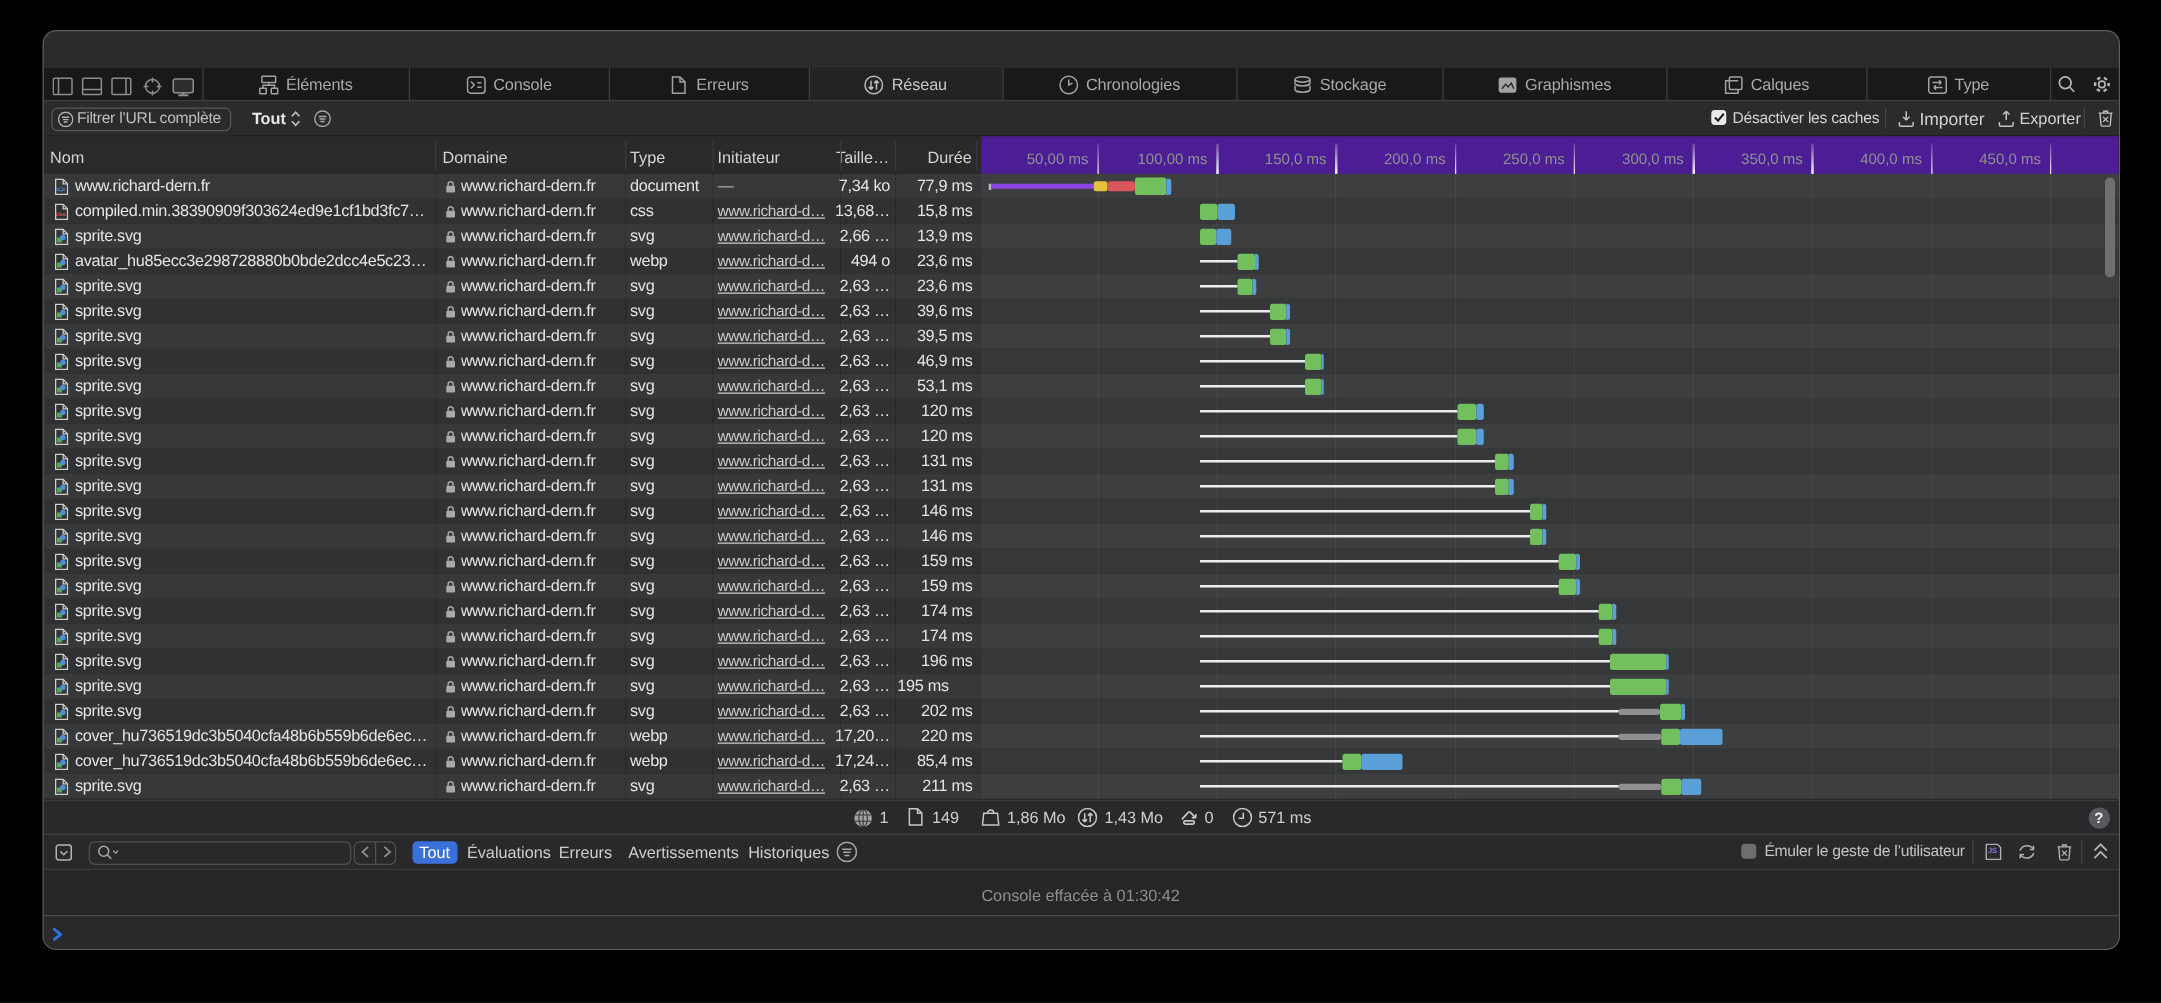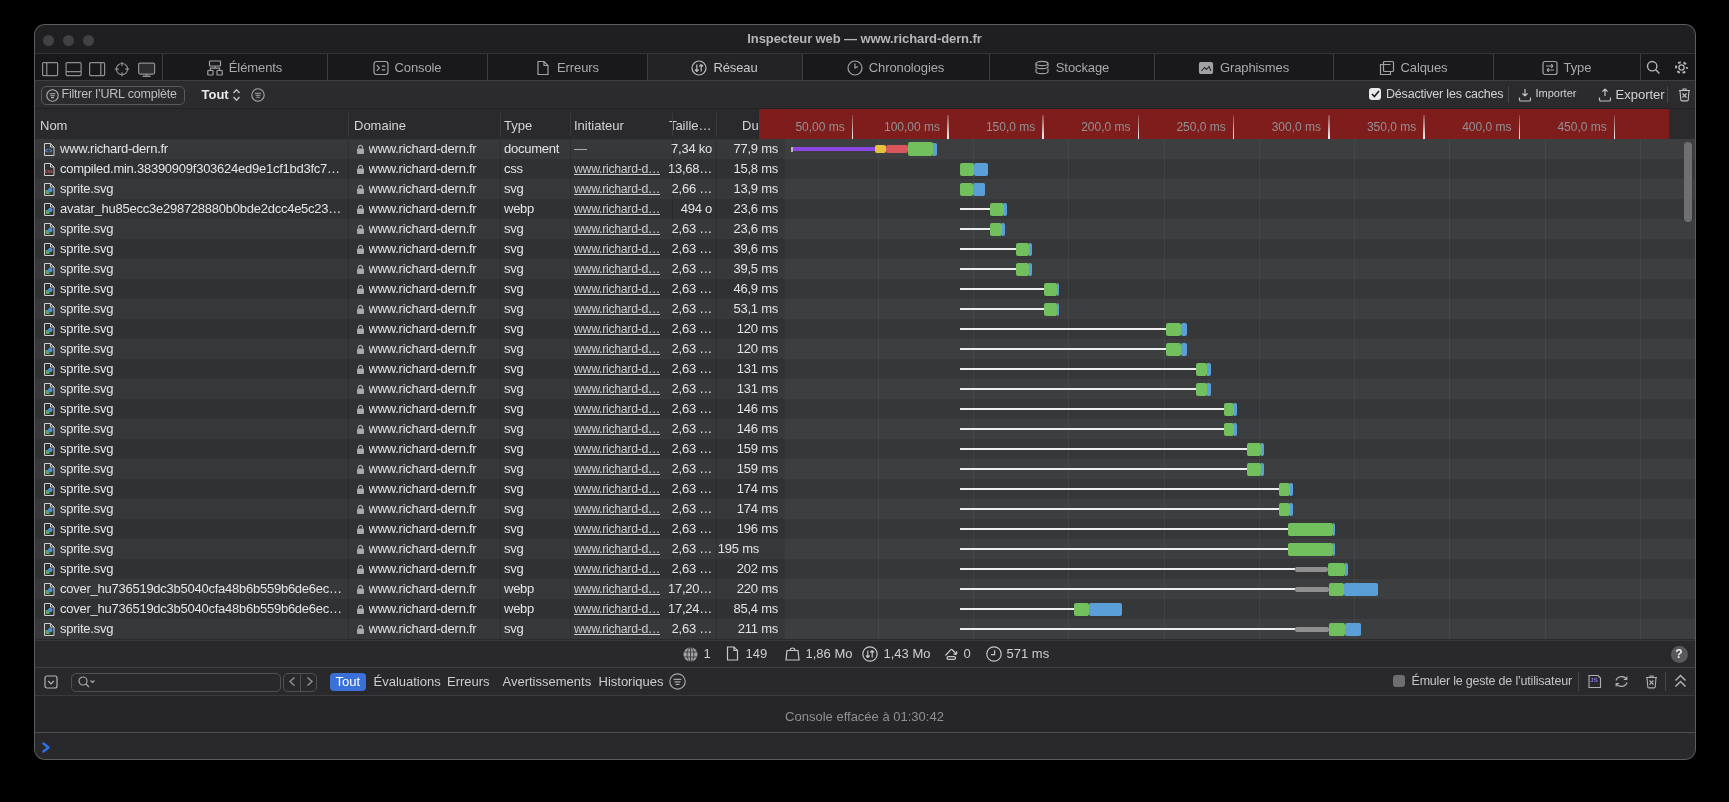--- a/index.html
+++ b/index.html
@@ -1,19 +1,13 @@
 <!DOCTYPE html>
 <html><head><meta charset="utf-8"><style>*{margin:0;padding:0;box-sizing:border-box}body{width:1729px;height:802px;background:#000;font-family:"Liberation Sans",sans-serif;overflow:hidden;position:relative}.win{position:absolute;left:34.5px;top:25px;width:1660.0px;height:733.5px;background:#2a2a2c;border-radius:10px;overflow:hidden;box-shadow:0 0 0 1px #5c5c5e}.abs{position:absolute}.tb{position:absolute;left:0;top:0;width:100%;height:28px;background:#1f1f21}.tl{position:absolute;top:9.5px;width:11.5px;height:11.5px;border-radius:50%;background:#414143}.title{position:absolute;top:6px;left:0;width:100%;text-align:center;font-size:13px;font-weight:bold;color:#b5b5b7;letter-spacing:-0.1px}.tabbar{position:absolute;left:0;top:28px;width:100%;height:27px;background:#19191b;border-top:1px solid #343436}.tab{position:absolute;top:0;height:27px;display:flex;align-items:center;justify-content:center;gap:6px;color:#b9b9bb;font-size:13px;letter-spacing:-0.1px}.tabdiv{position:absolute;top:0;height:27px;width:1px;background:#3e3e40}.filterbar{position:absolute;left:0;top:55px;width:100%;height:28px;background:#2b2b2d;border-top:1px solid #3e3e40}.thead{position:absolute;left:0;top:83px;width:100%;height:31px;background:#2a2a2c;border-top:1px solid #222224;color:#d4d4d6;font-size:13px}.row{position:absolute;left:0;width:100%;height:20px;font-size:13px;color:#e4e4e6}.cell{position:absolute;top:0;height:20px;line-height:20px;white-space:nowrap;overflow:hidden;letter-spacing:-0.25px}.r{text-align:right}.ell{text-overflow:ellipsis}.lnk{text-decoration:underline;color:#cbcbcd;letter-spacing:-0.3px;font-size:12.3px}.statusbar{position:absolute;left:0;top:614.5px;width:100%;height:27px;background:#29292b;border-top:1px solid #39393b;color:#cfcfd1;font-size:13px}.consbar{position:absolute;left:0;top:642px;width:100%;height:27px;background:#29292b;border-top:1px solid #404042;color:#cdcdcf;font-size:13px}.consmsg{position:absolute;left:0;top:669.5px;width:100%;height:37px;background:#262628;border-top:1px solid #3a3a3c}.prompt{position:absolute;left:0;top:707px;width:100%;height:26.5px;background:#29292b;border-top:1px solid #4d4d4f}svg{display:block}</style></head><body>
 <div class="win">
-    <div class="tb">
-      <div class="tl" style="left:8.0px"></div>
-      <div class="tl" style="left:28.0px"></div>
-      <div class="tl" style="left:48.0px"></div>
-      <div class="title">Inspecteur web — www.richard-dern.fr</div>
-    </div>
     <div class="tabbar">
       <svg class="abs" style="left:7px;top:6.5px" width="150" height="17" viewBox="0 0 150 17">
 <g fill="none" stroke="#8e8e90" stroke-width="1.2">
 <rect x="0.6" y="1.6" width="15" height="13" rx="1"></rect>
           <path d="M4.8 1.6v13"></path>
 <rect x="24.1" y="1.6" width="15" height="13" rx="1"></rect>
           <path d="M24.1 10.6h15"></path>
 <rect x="47.6" y="1.6" width="15" height="13" rx="1"></rect>
           <path d="M58.8 1.6v13"></path>
 <circle cx="80" cy="8.1" r="5.6"></circle>
@@ -154,21 +148,21 @@
       <svg class="abs" style="left:1336px;top:9px" width="9" height="8" viewBox="0 0 9 8">
         <path d="M1 4l2.4 2.6L8 1" fill="none" stroke="#1c1c1e" stroke-width="1.6"></path>
       </svg>
       <div class="abs" style="left:1351.5px;top:6px;font-size:12.5px;letter-spacing:-0.2px;color:#d2d2d4">Désactiver les caches</div>
       <div class="abs" style="left:1473px;top:5px;width:1px;height:17px;background:#464648"></div>
       <svg class="abs" style="left:1483px;top:6.5px" width="14" height="14" viewBox="0 0 14 14">
         <g fill="none" stroke="#c2c2c4" stroke-width="1.2">
           <path d="M7 1v7M7 8l-2.6-2.6M7 8l2.6-2.6M1.5 9.5v2.2a1.3 1.3 0 0 0 1.3 1.3h8.4a1.3 1.3 0 0 0 1.3-1.3V9.5"></path>
         </g>
       </svg>
-      <div class="abs" style="left:1501px;top:6px;font-size:11px;color:#d2d2d4">Importer</div>
+      <div class="abs" style="left:1501px;top:6px;font-size:14px;color:#d2d2d4">Importer</div>
       <svg class="abs" style="left:1563px;top:6.5px" width="14" height="14" viewBox="0 0 14 14">
         <g fill="none" stroke="#c2c2c4" stroke-width="1.2">
           <path d="M7 8V1M7 1L4.4 3.6M7 1l2.6 2.6M1.5 9.5v2.2a1.3 1.3 0 0 0 1.3 1.3h8.4a1.3 1.3 0 0 0 1.3-1.3V9.5"></path>
         </g>
       </svg>
       <div class="abs" style="left:1581px;top:6px;font-size:13px;color:#d2d2d4">Exporter</div>
       <div class="abs" style="left:1632px;top:5px;width:1px;height:17px;background:#464648"></div>
       <svg class="abs" style="left:1642px;top:6px" width="15" height="15" viewBox="0 0 15 15">
         <g fill="none" stroke="#c2c2c4" stroke-width="1.1">
           <path d="M2 3.5h11M6 3.5V2h3v1.5M3 3.5l.8 9.5a1 1 0 0 0 1 .9h5.4a1 1 0 0 0 1-.9l.8-9.5"></path>
@@ -182,21 +176,21 @@
       <div class="abs" style="left:469.5px;top:9px">Type</div>
       <div class="abs" style="left:539.5px;top:9px">Initiateur</div>
       <div class="abs r" style="left:600px;top:9px;width:77px">Taille…</div>
       <div class="abs r" style="left:666px;top:9px;width:77px">Durée</div>
       <div class="abs" style="left:313px;top:4px;width:1px;height:23px;background:#3a3a3c"></div>
       <div class="abs" style="left:465.5px;top:4px;width:1px;height:23px;background:#3a3a3c"></div>
       <div class="abs" style="left:535.5px;top:4px;width:1px;height:23px;background:#3a3a3c"></div>
       <div class="abs" style="left:637.5px;top:4px;width:1px;height:23px;background:#3a3a3c"></div>
       <div class="abs" style="left:681.5px;top:4px;width:1px;height:23px;background:#3a3a3c"></div>
       <div class="abs" style="left:746.5px;top:4px;width:1px;height:23px;background:#3a3a3c"></div>
-      <div class="abs" style="left:724px;top:0;width:910px;height:31px;background:#7f1d1d">
+      <div class="abs" style="left:750px;top:0;width:910px;height:31px;background:#4c1d95">
         <div class="abs r" style="left:-1.75px;top:11px;width:88px;font-size:12px;color:#919193">50,00 ms</div>
         <div class="abs" style="left:93.25px;top:6px;width:1.5px;height:25px;background:linear-gradient(to bottom,rgba(200,200,200,0.25),#ffffff)"></div>
         <div class="abs r" style="left:93.5px;top:11px;width:88px;font-size:12px;color:#919193">100,00 ms</div>
         <div class="abs" style="left:188.5px;top:6px;width:1.5px;height:25px;background:linear-gradient(to bottom,rgba(200,200,200,0.25),#ffffff)"></div>
         <div class="abs r" style="left:188.75px;top:11px;width:88px;font-size:12px;color:#919193">150,0 ms</div>
         <div class="abs" style="left:283.75px;top:6px;width:1.5px;height:25px;background:linear-gradient(to bottom,rgba(200,200,200,0.25),#ffffff)"></div>
         <div class="abs r" style="left:284px;top:11px;width:88px;font-size:12px;color:#919193">200,0 ms</div>
         <div class="abs" style="left:379px;top:6px;width:1.5px;height:25px;background:linear-gradient(to bottom,rgba(200,200,200,0.25),#ffffff)"></div>
         <div class="abs r" style="left:379.25px;top:11px;width:88px;font-size:12px;color:#919193">250,0 ms</div>
         <div class="abs" style="left:474.25px;top:6px;width:1.5px;height:25px;background:linear-gradient(to bottom,rgba(200,200,200,0.25),#ffffff)"></div>

